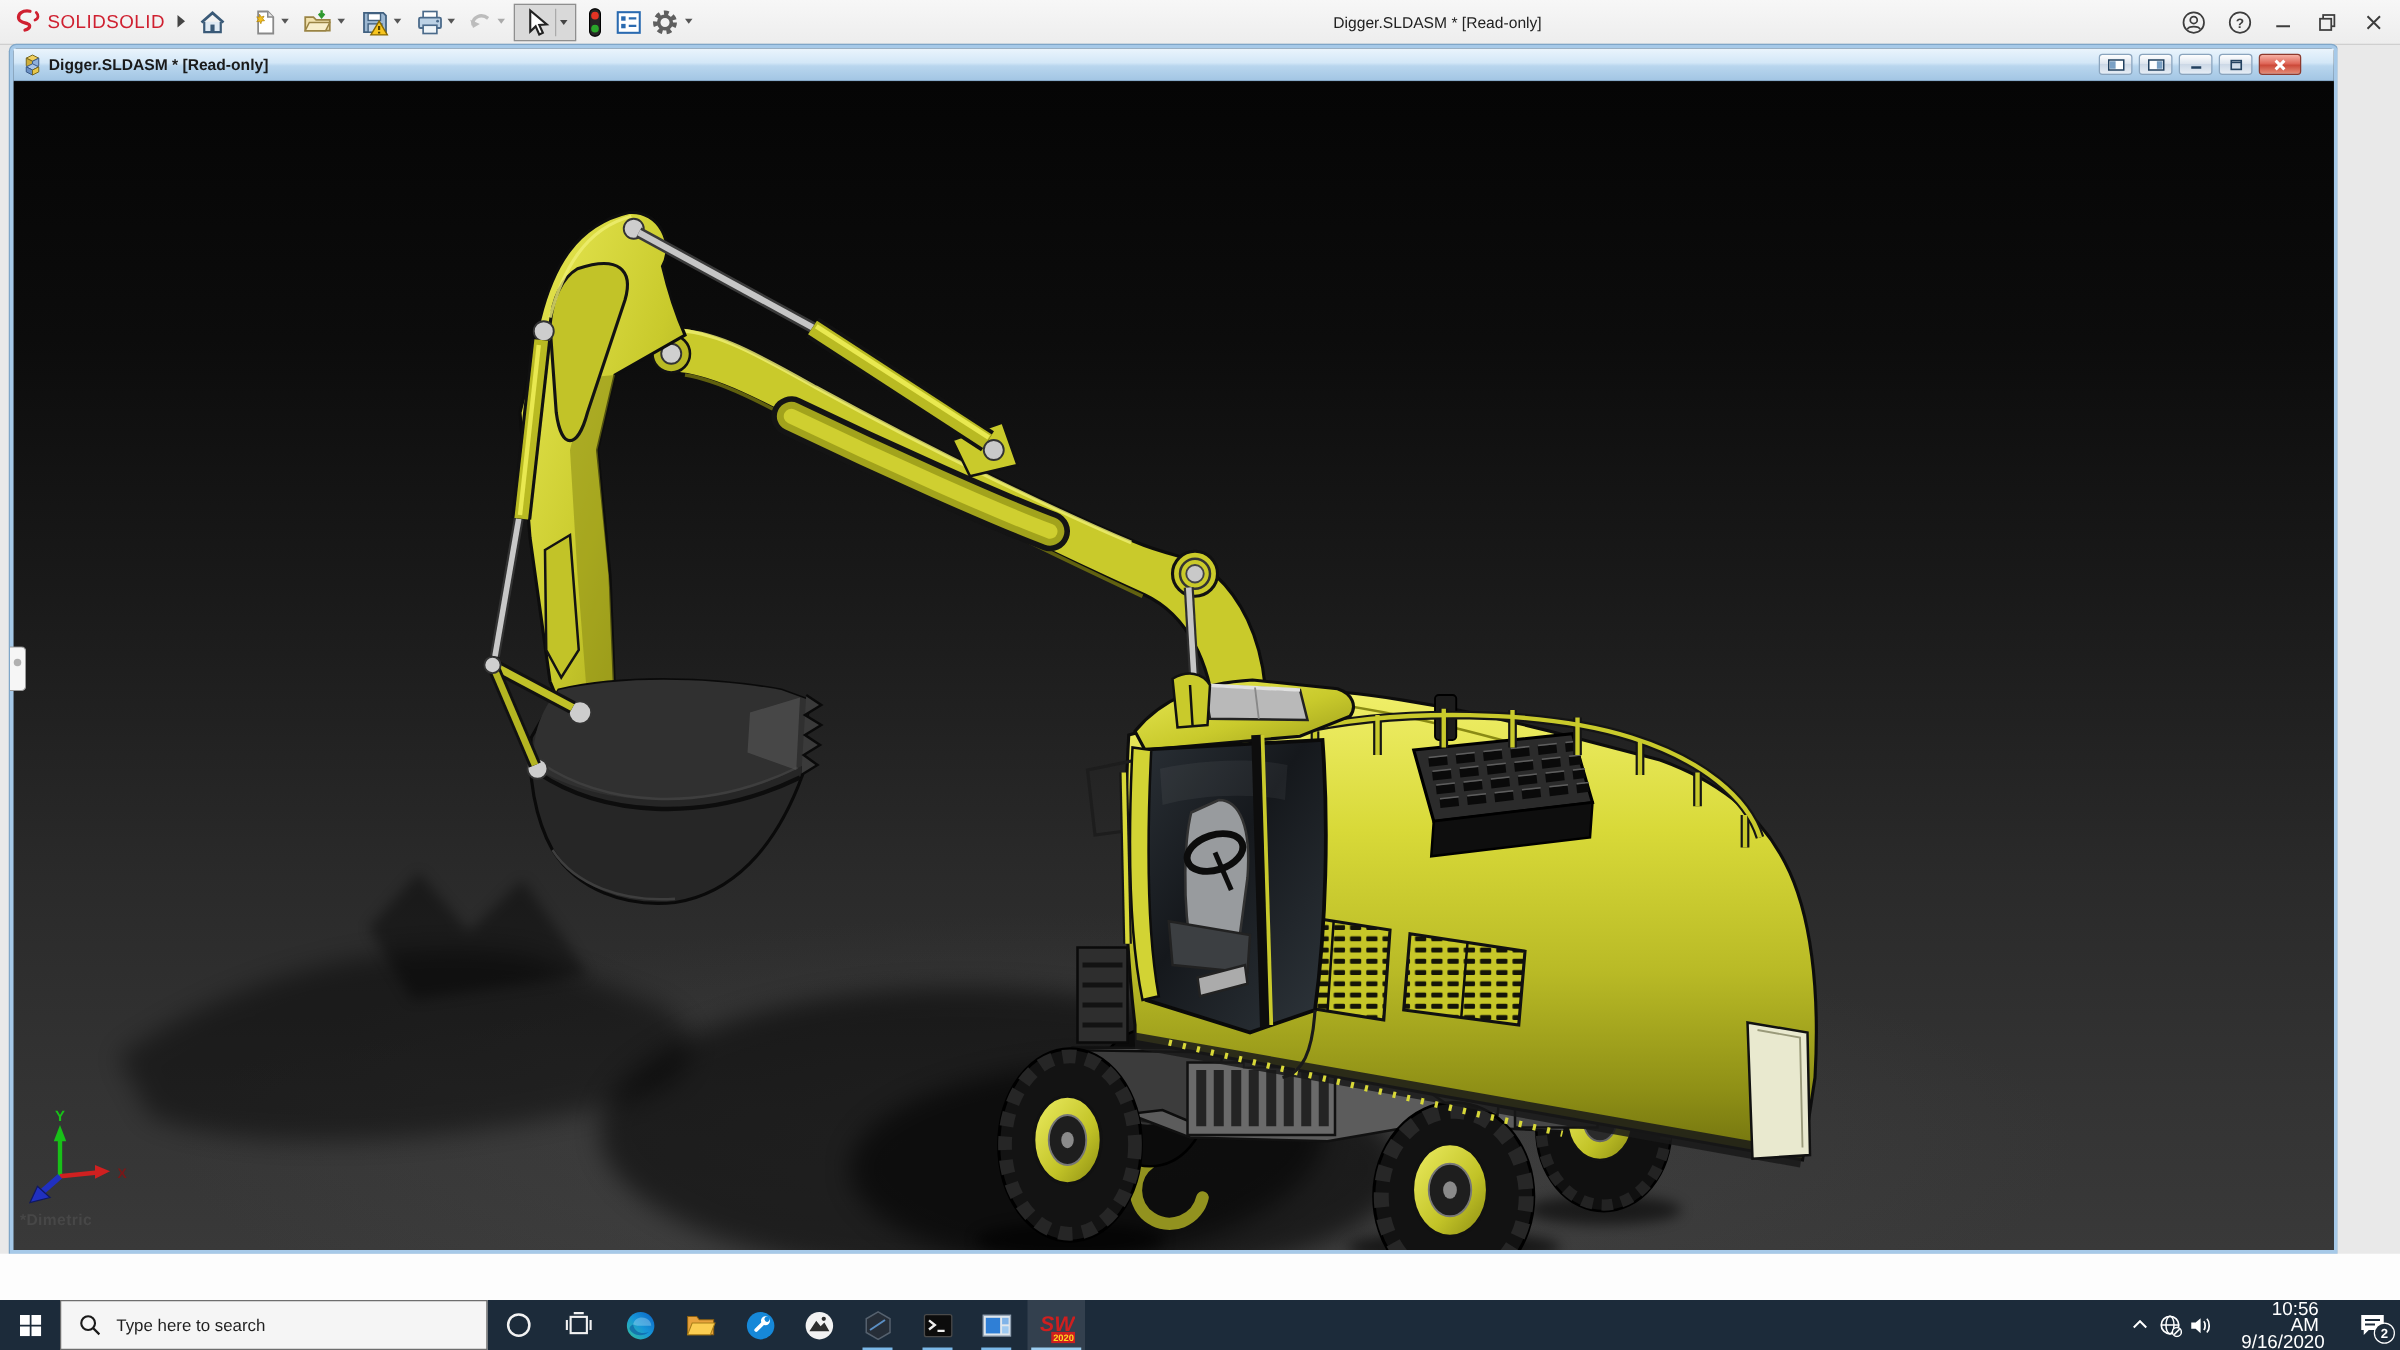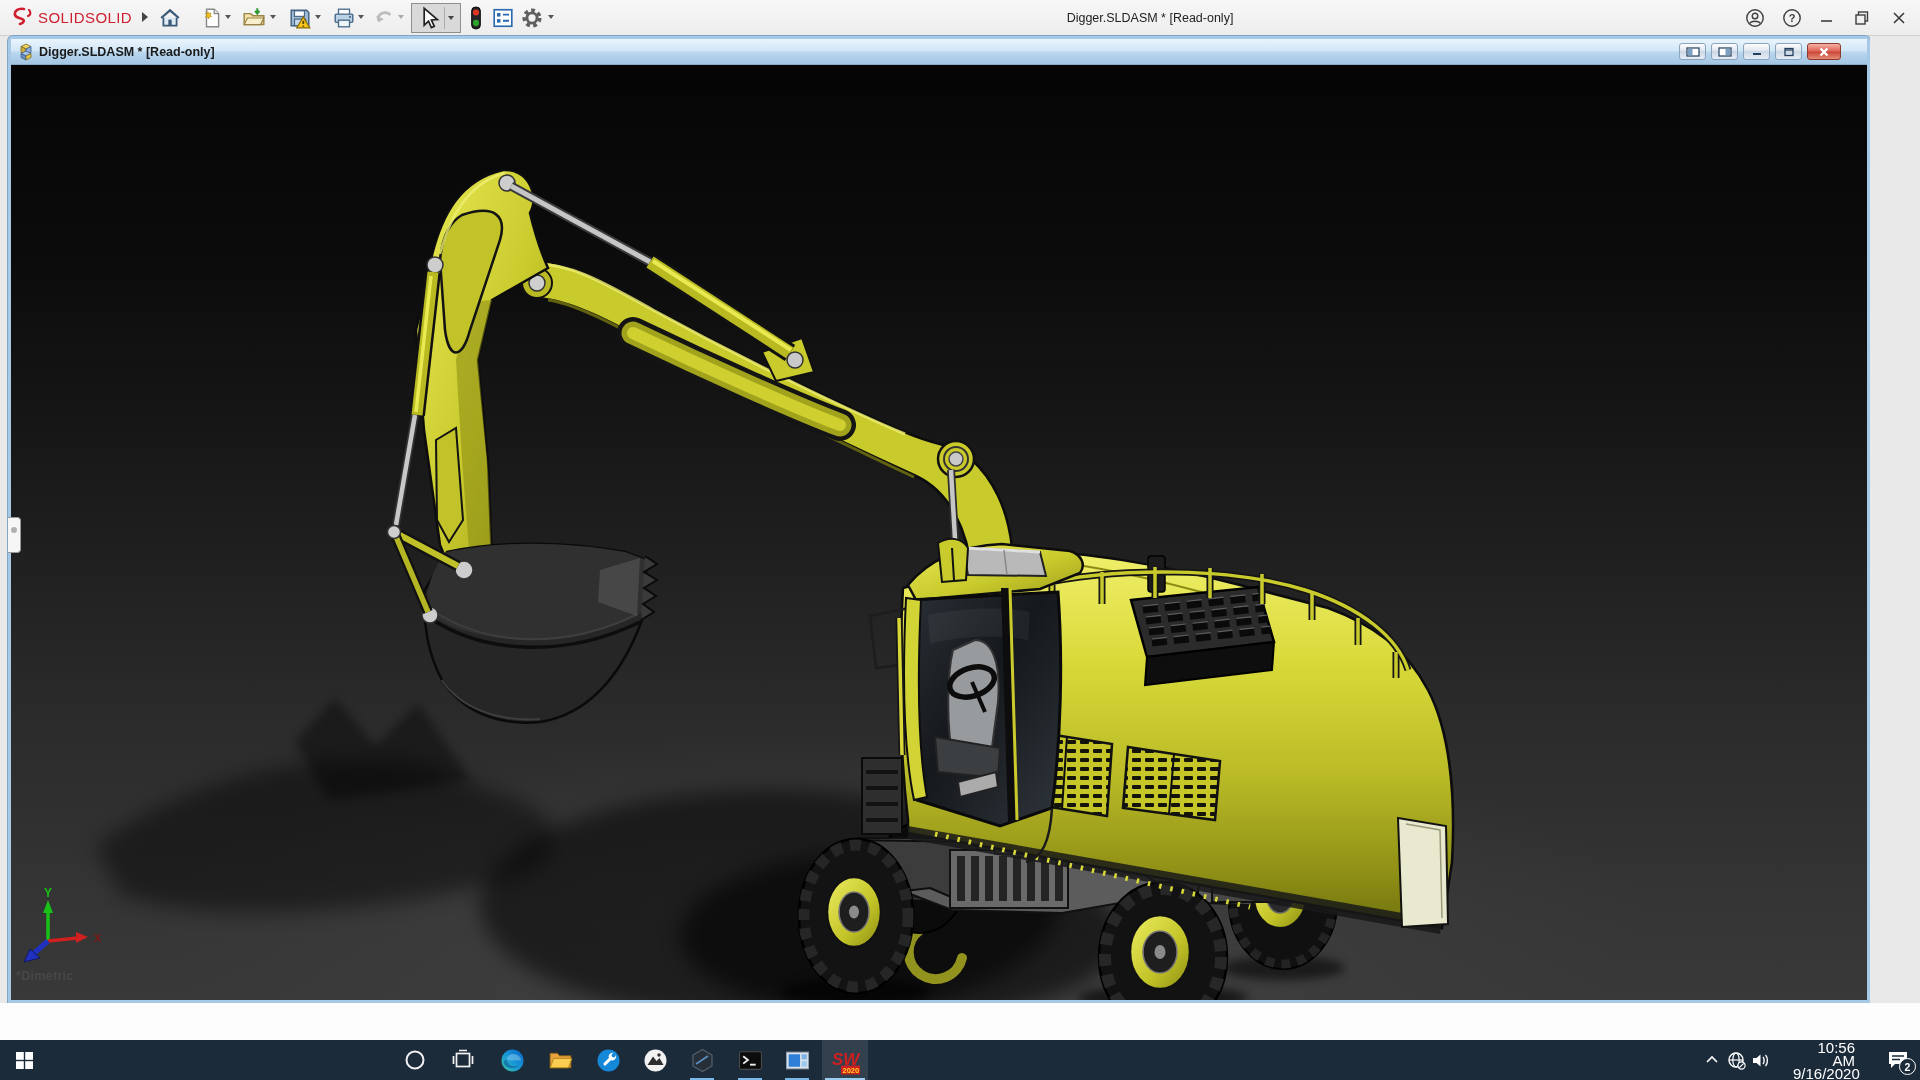--- a/index.html
+++ b/index.html
@@ -517,20 +517,27 @@
 
   <div class="taskbar">
     <div class="startbtn">
       <svg width="17" height="17" viewBox="0 0 17 17">
         <rect x="0" y="0" width="7.8" height="7.8" fill="#fff"></rect>
           <rect x="9.2" y="0" width="7.8" height="7.8" fill="#fff"></rect>
         <rect x="0" y="9.2" width="7.8" height="7.8" fill="#fff"></rect>
           <rect x="9.2" y="9.2" width="7.8" height="7.8" fill="#fff"></rect>
       </svg>
     </div>
+    <div class="searchbox">
+      <svg width="18" height="18" viewBox="0 0 18 18" style="margin:0 12px 0 14px">
+        <circle cx="7.5" cy="7.5" r="5.5" fill="none" stroke="#1a1a1a" stroke-width="1.7"></circle>
+        <path d="M11.5,11.5 L16.5,16.5" stroke="#1a1a1a" stroke-width="1.7"></path>
+      </svg>
+      <input type="text" placeholder="Type here to search" style="">
+    </div>
 
     <div class="tkbtn" style="left:392px">
       <svg width="22" height="22" viewBox="0 0 22 22">
         <circle cx="11" cy="11" r="8.5" fill="none" stroke="#f2f2f2" stroke-width="2"></circle>
       </svg>
     </div>
     <div class="tkbtn" style="left:440px">
       <svg width="22" height="22" viewBox="0 0 22 22">
         <rect x="4.5" y="4.5" width="13" height="13" fill="none" stroke="#f2f2f2" stroke-width="1.7"></rect>
         <path d="M1.5,7 V15 M20.5,7 V15 M7,1.5 H15" stroke="#f2f2f2" stroke-width="1.7"></path>

